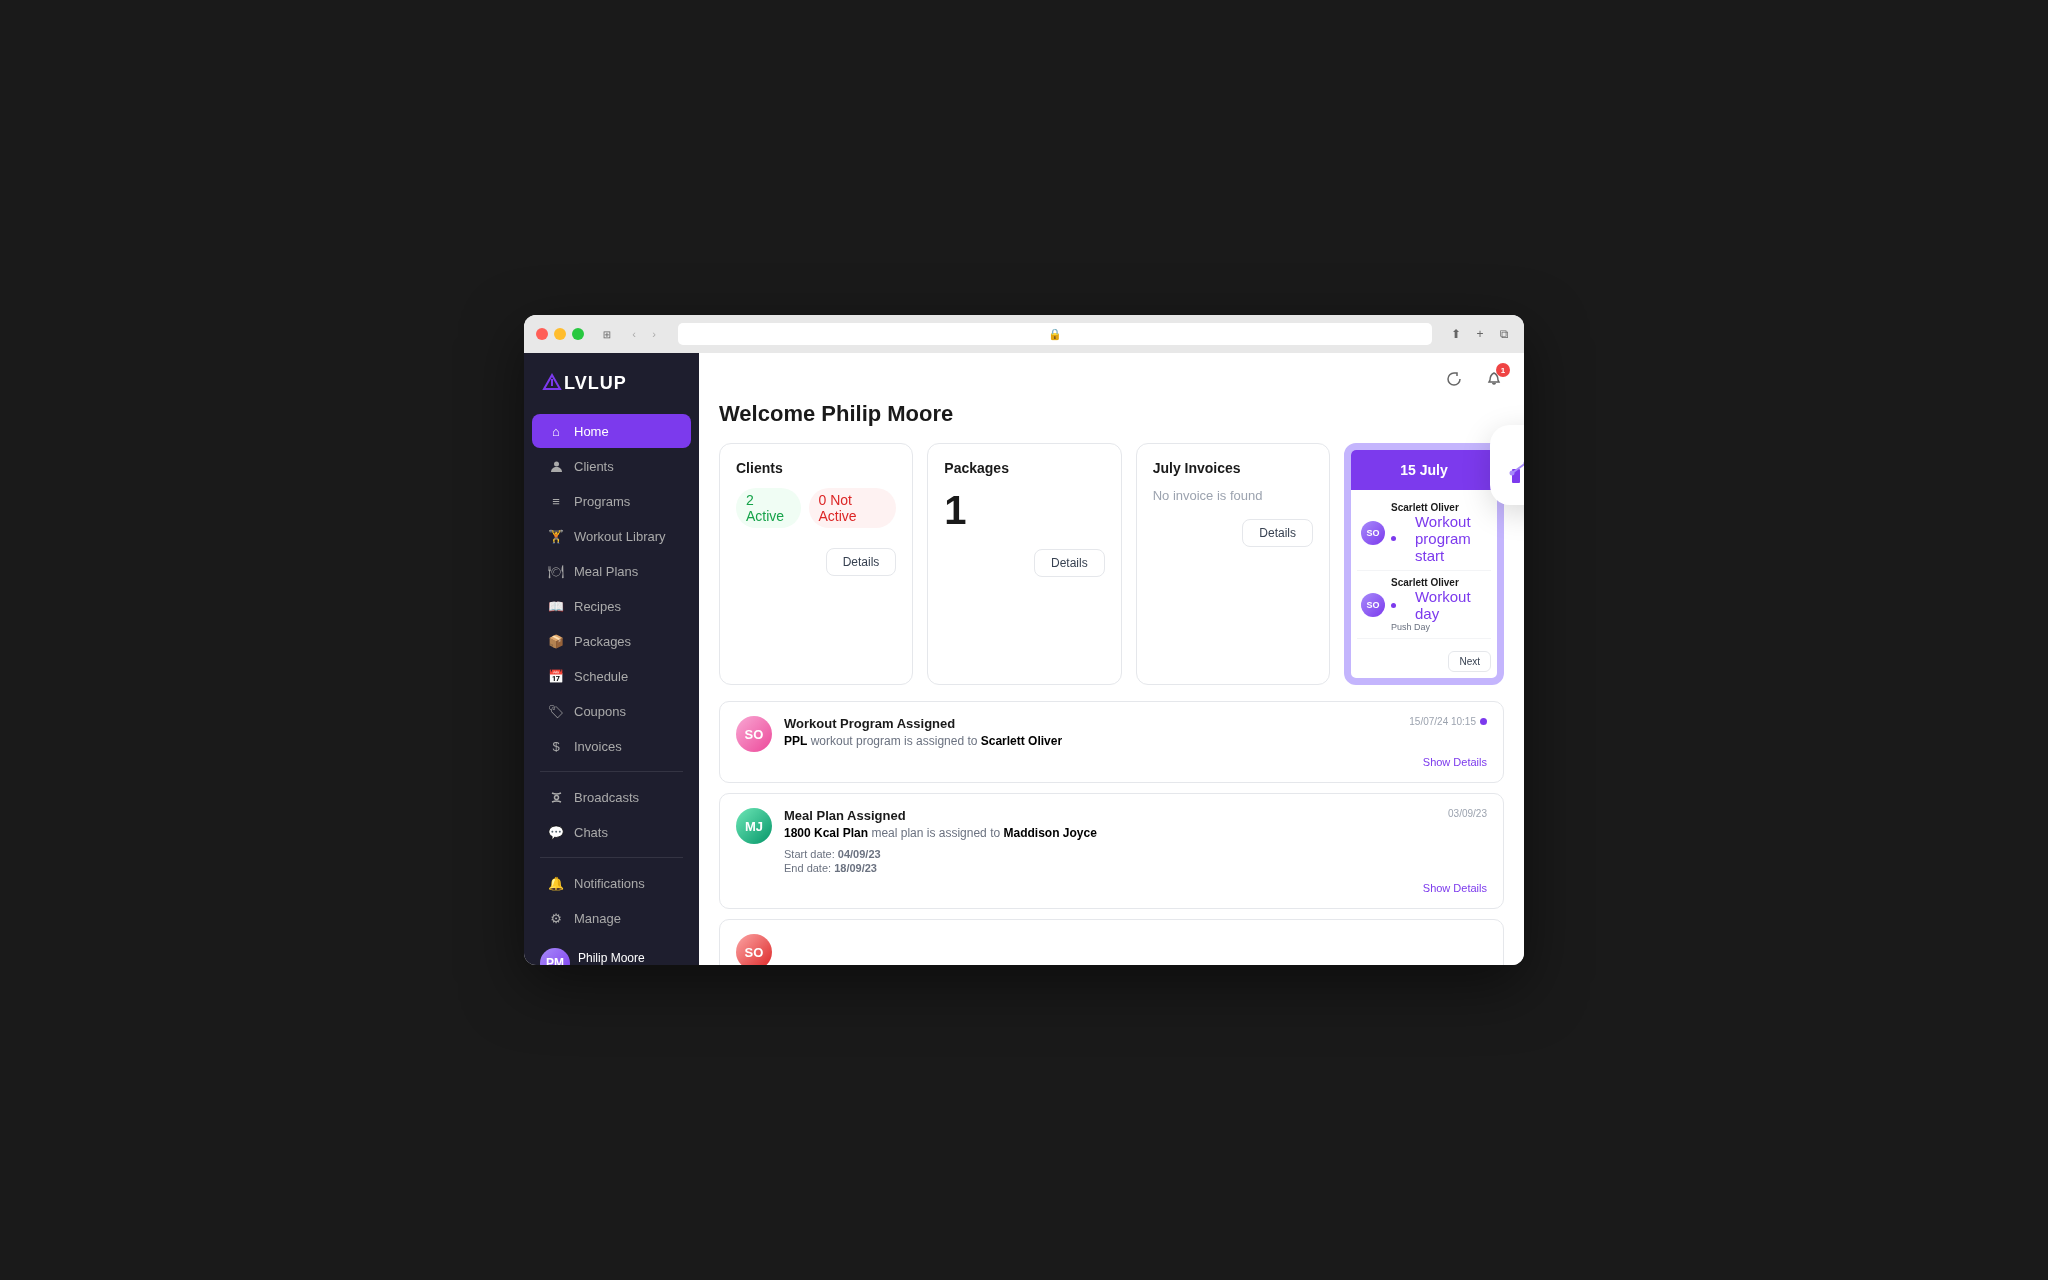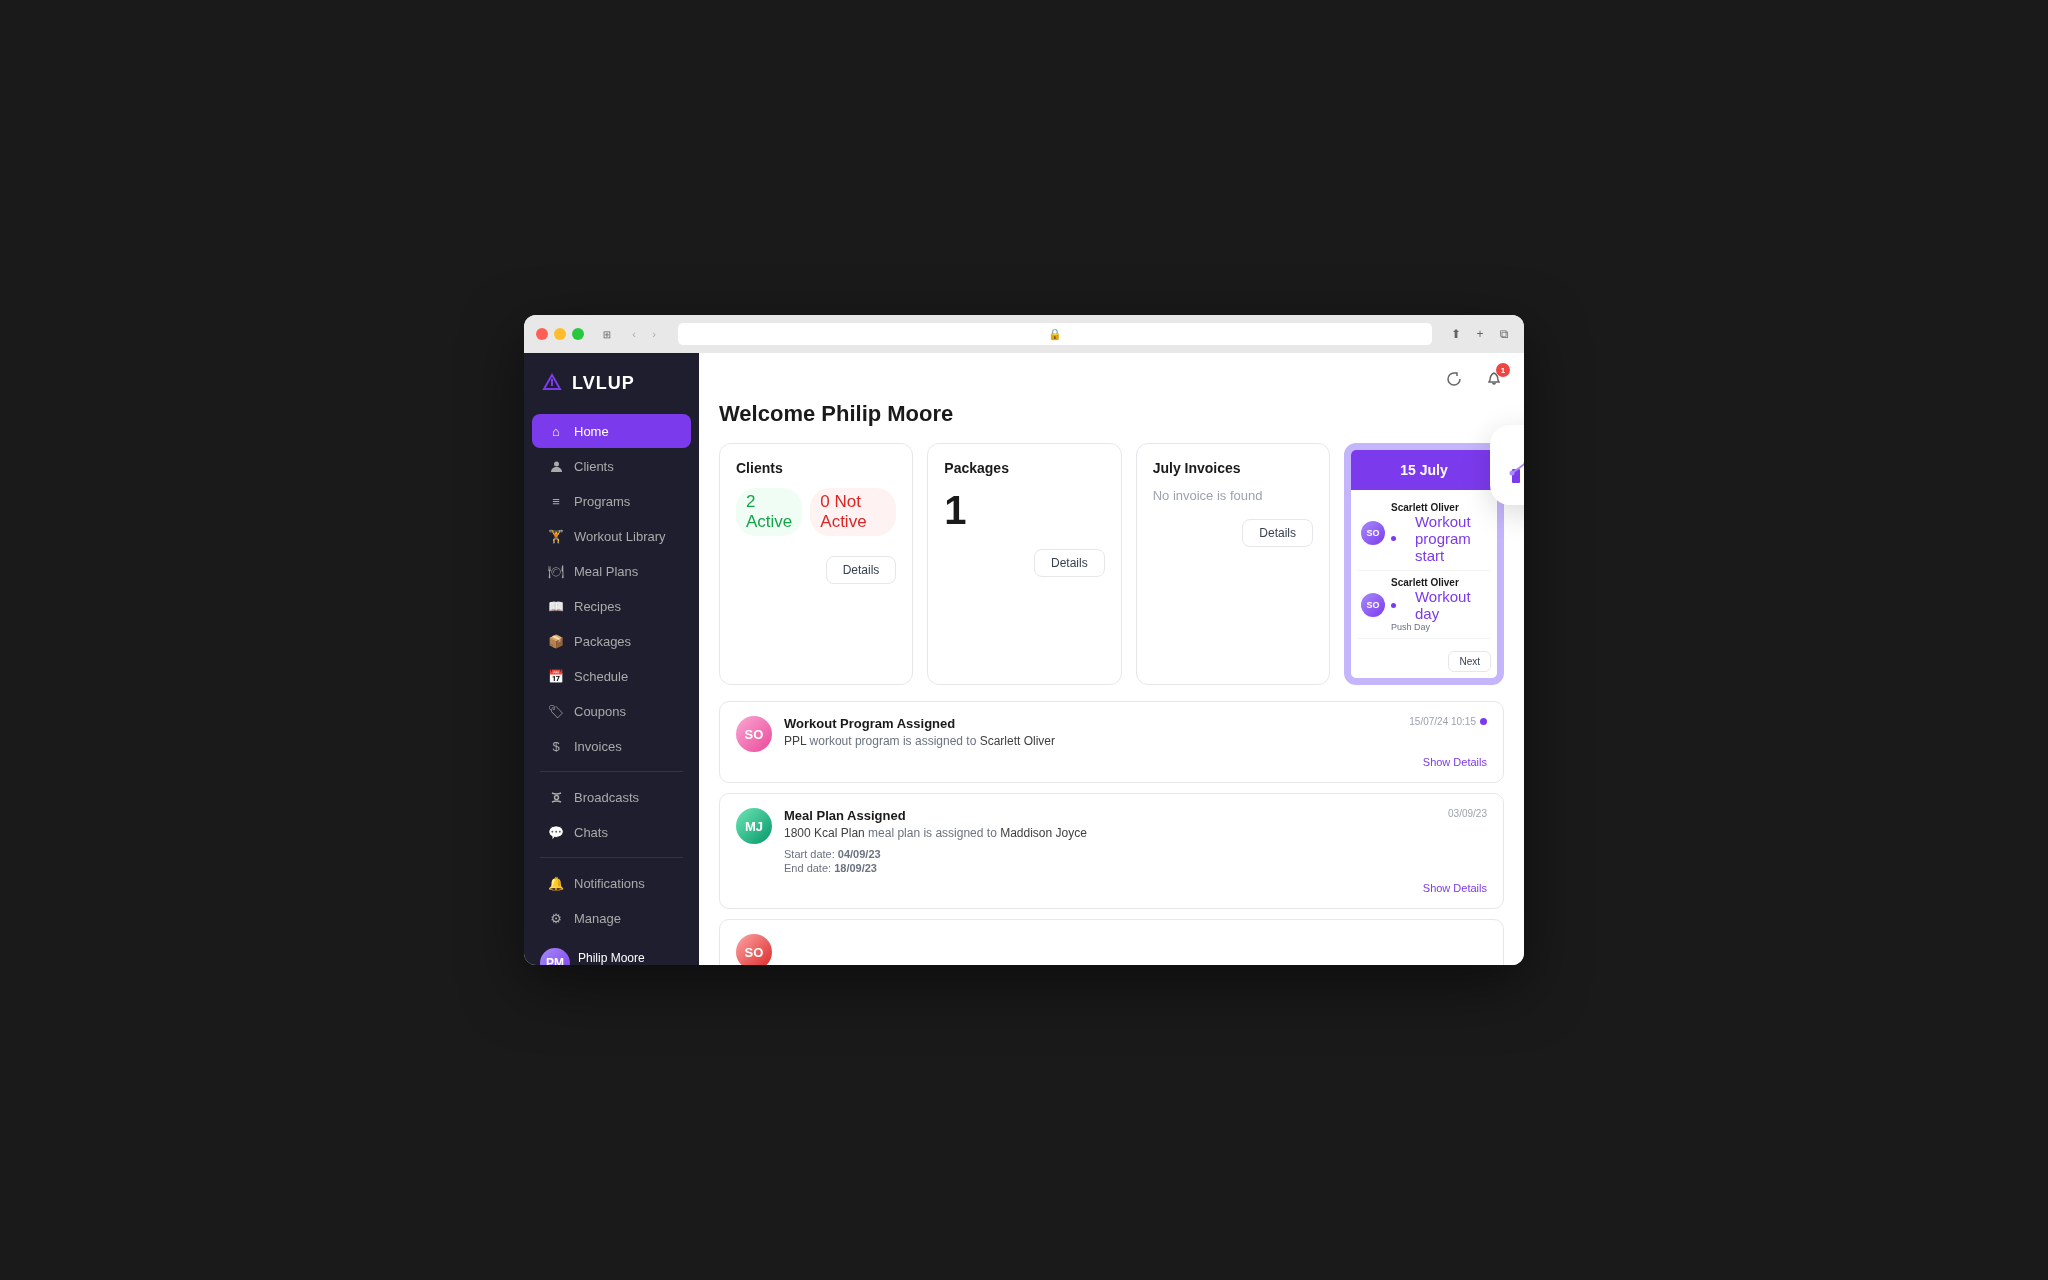--- a/index.html
+++ b/index.html
@@ -134,21 +134,21 @@
       height: 100%;
       display: flex;
       flex-direction: column;
       flex-shrink: 0;
     }
 
     .sidebar-logo {
       padding: 18px 16px 14px;
       display: flex;
       align-items: center;
-      gap: 8px;
+      gap: 0;
     }
 
     .logo-icon {
       width: 24px;
       height: 24px;
       display: flex;
       align-items: center;
       justify-content: center;
     }
 
@@ -308,21 +308,21 @@
 
     .clients-badges {
       display: flex;
       gap: 8px;
       margin-bottom: 20px;
     }
 
     .badge {
       padding: 4px 10px;
       border-radius: 20px;
-      font-size: 17px;
+      font-size: 14px;
       font-weight: 500;
     }
 
     .badge-active {
       background: #f0fdf4;
       color: #16a34a;
     }
 
     .badge-inactive {
       background: #fef2f2;
@@ -498,22 +498,22 @@
       margin-bottom: 3px;
     }
 
     .activity-desc {
       font-size: 12px;
       color: #6b7280;
       margin-bottom: 8px;
     }
 
     .activity-desc strong {
-      color: #404040;
-      font-weight: 400;
+      color: #000000;
+      font-weight: 700;
     }
 
     .activity-dates {
       font-size: 11px;
       color: #6b7280;
     }
 
     .activity-dates div {
       margin-bottom: 2px;
     }

